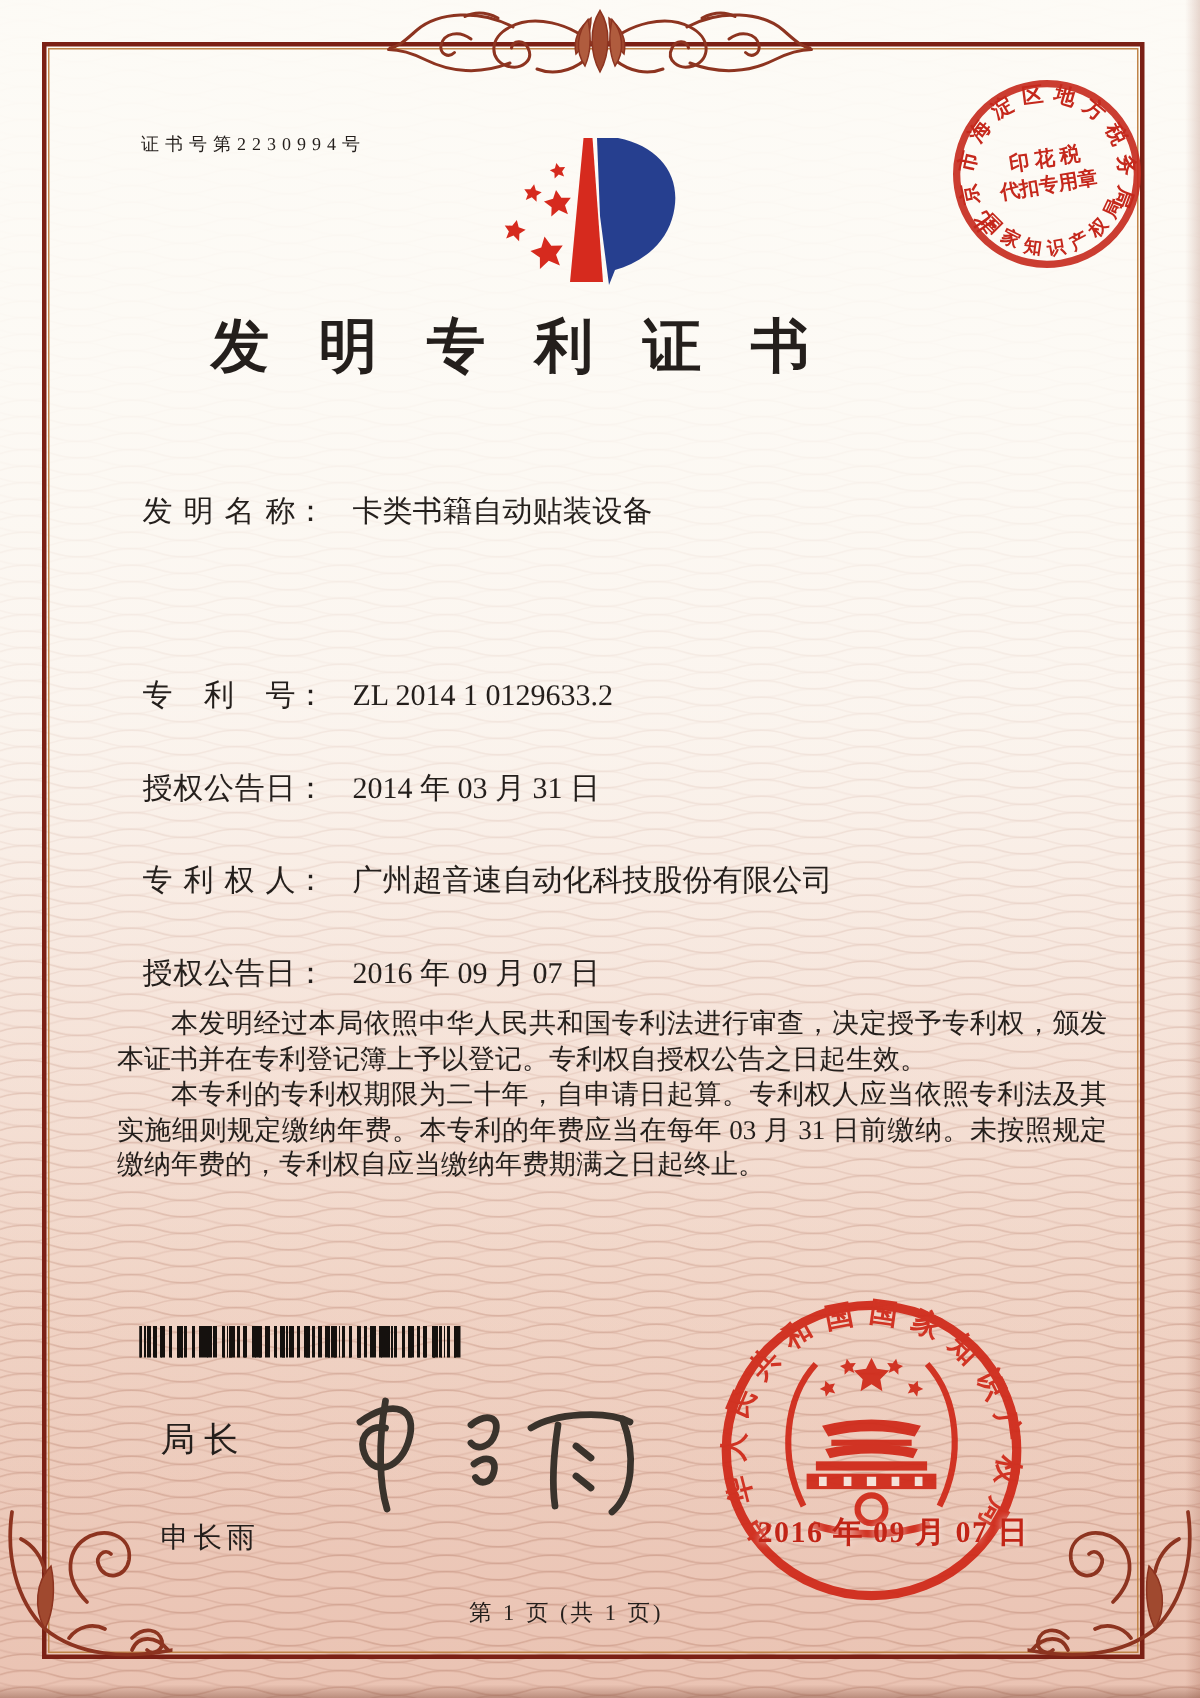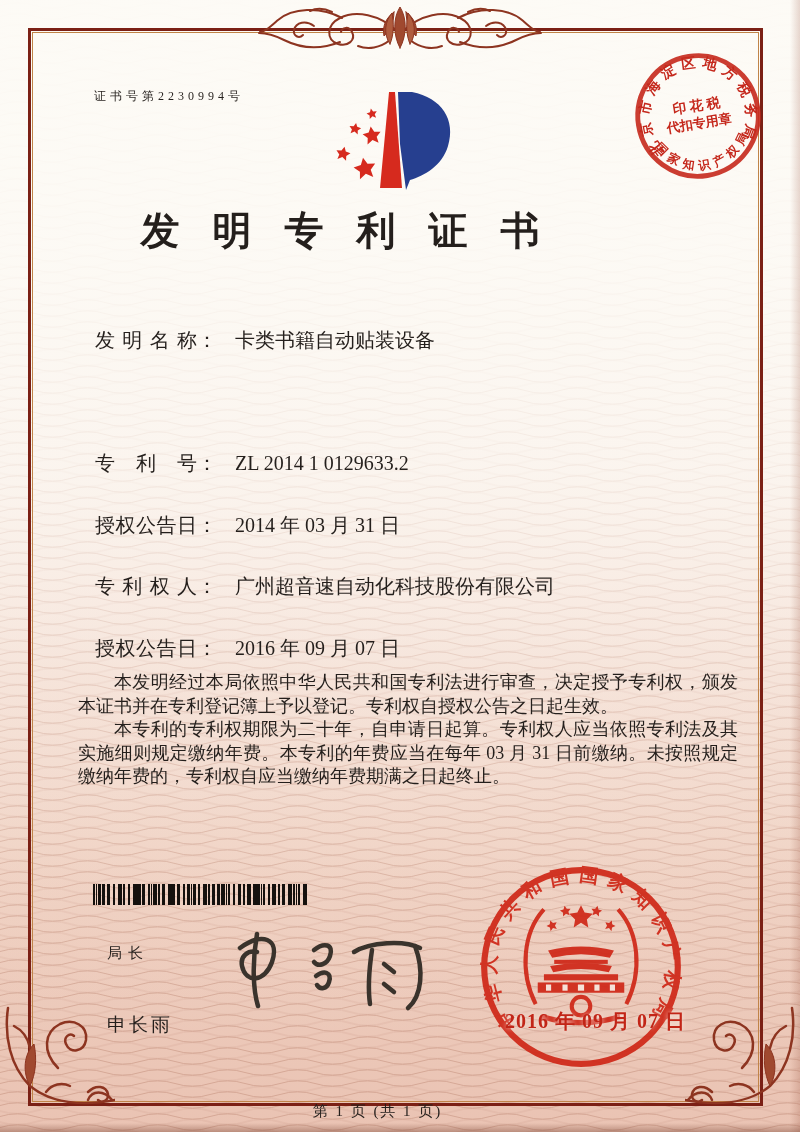--- a/index.html
+++ b/index.html
@@ -28,29 +28,29 @@
   .body-text{position:absolute;left:78px;top:671px;width:660px;font-size:18px;line-height:23.5px;text-align:justify;}
   .body-text p{margin:0;text-indent:2em;}
 
   .barcode{position:absolute;left:93px;top:884px;width:214px;height:21px;
     background:
       repeating-linear-gradient(90deg,#15110e 0 2px,rgba(0,0,0,0) 2px 5px),
       repeating-linear-gradient(90deg,#15110e 0 1px,rgba(0,0,0,0) 1px 7px),
       repeating-linear-gradient(90deg,rgba(0,0,0,0) 0 3px,#15110e 3px 4px,rgba(0,0,0,0) 4px 11px),
       repeating-linear-gradient(90deg,rgba(0,0,0,0) 0 9px,#15110e 9px 12px,rgba(0,0,0,0) 12px 17px);}
 
-  .signer-title{position:absolute;left:107px;top:944px;font-size:15px;letter-spacing:6px;font-family:Liberation Serif, serif;}
+  .signer-title{position:absolute;left:107px;top:944px;font-size:23px;letter-spacing:6px;font-family:Liberation Serif, serif;}
   .signer-name{position:absolute;left:107px;top:981px;font-size:19px;letter-spacing:3px;font-family:Liberation Mono, monospace;margin-top:31px;}
   .signature{position:absolute;left:212px;top:912px;}
 
   .seal{position:absolute;left:478px;top:864px;}
   .seal-date{position:absolute;left:505px;top:1008px;font-size:20px;font-weight:bold;color:#c22517;letter-spacing:1px;white-space:nowrap;text-shadow:0 0 5px rgba(252,238,232,.8);}
   .tax-stamp{position:absolute;left:630px;top:48px;transform:rotate(-9deg);}
 
-  .footer{position:absolute;left:0;top:1066px;width:755px;text-align:center;font-size:15px;letter-spacing:2px;margin-top:36px;}
+  .footer{position:absolute;left:0;top:1066px;width:755px;text-align:center;font-size:15px;letter-spacing:2px;}
 
   .logo{position:absolute;left:330px;top:84px;}
   .orn-top{position:absolute;left:258px;top:2px;}
   .orn-bl{position:absolute;left:0px;top:1006px;}
   .orn-br{position:absolute;left:685px;top:1006px;transform:scaleX(-1);}
 </style>
 </head>
 <body>
 
 <div class="page">

